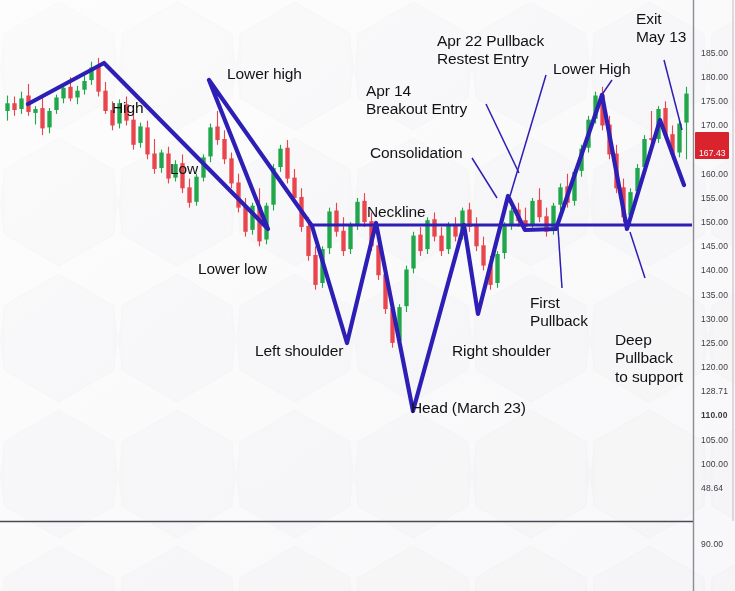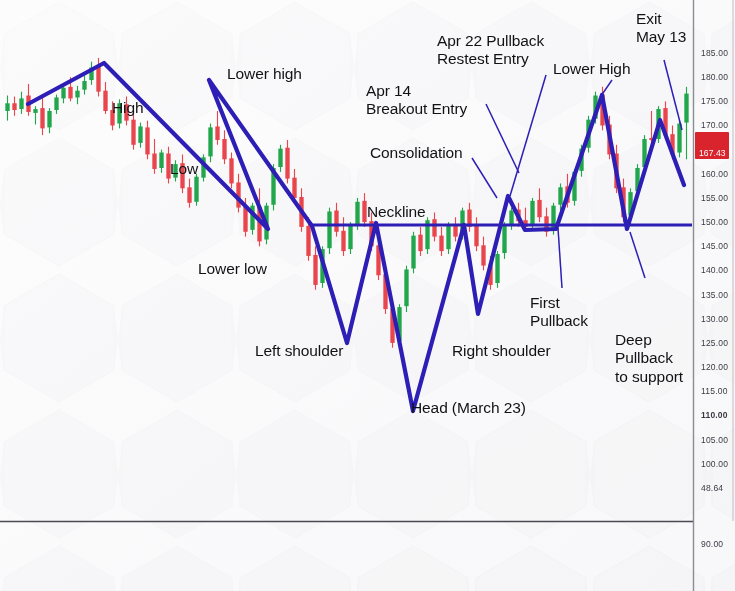--- a/index.html
+++ b/index.html
@@ -296,21 +296,21 @@
       <div class="axis-label" style="left: 701px; top: 144.632px;">165.00</div>
       <div class="axis-label" style="left: 701px; top: 168.789px;">160.00</div>
       <div class="axis-label" style="left: 701px; top: 192.947px;">155.00</div>
       <div class="axis-label" style="left: 701px; top: 217.105px;">150.00</div>
       <div class="axis-label" style="left: 701px; top: 241.263px;">145.00</div>
       <div class="axis-label" style="left: 701px; top: 265.421px;">140.00</div>
       <div class="axis-label" style="left: 701px; top: 289.579px;">135.00</div>
       <div class="axis-label" style="left: 701px; top: 313.737px;">130.00</div>
       <div class="axis-label" style="left: 701px; top: 337.895px;">125.00</div>
       <div class="axis-label" style="left: 701px; top: 362.053px;">120.00</div>
-      <div class="axis-label" style="left: 701px; top: 386.211px;">115.00</div>
+      <div class="axis-label" style="left: 701px; top: 386.211px;">128.71</div>
       <div class="axis-label" style="left: 701px; top: 410.368px; font-weight: bold;">110.00</div>
       <div class="axis-label" style="left: 701px; top: 434.526px;">105.00</div>
       <div class="axis-label" style="left: 701px; top: 458.684px;">100.00</div>
       <div class="axis-label" style="left: 701px; top: 482.842px;">48.64</div>
       <div class="axis-label" style="left: 701px; top: 507px; margin-top: 32px;">90.00</div>
     </div>
 
   <div id="price-badge" style="left: 695px; top: 131.891px;">167.43</div>
 
   <div id="annotations-layer">

